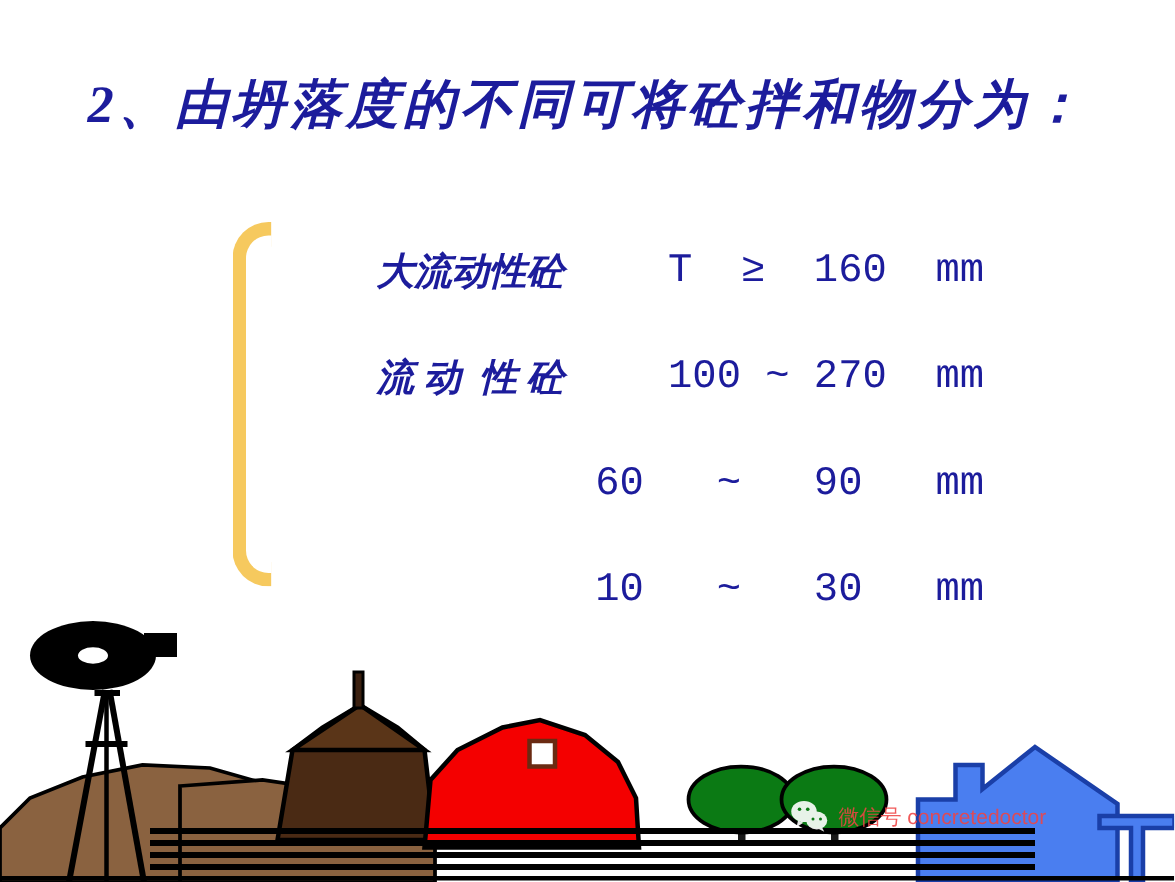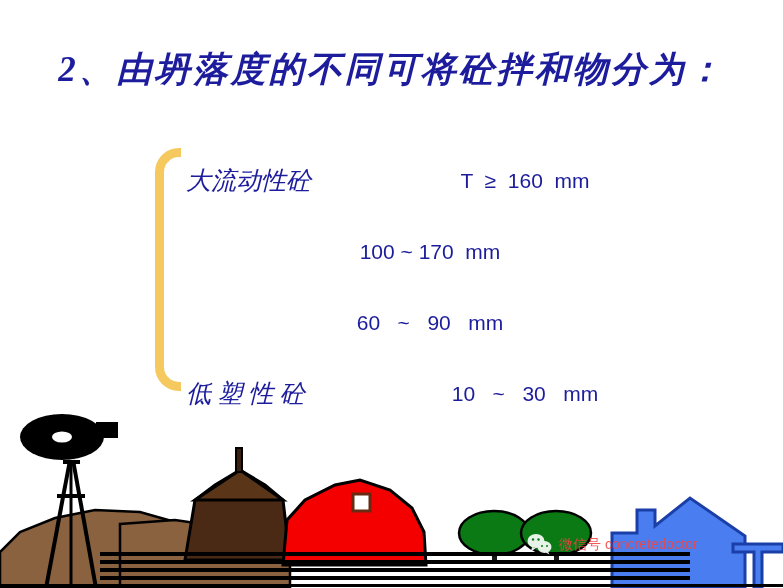--- a/index.html
+++ b/index.html
@@ -58,30 +58,31 @@
     height: 71px;
     display: flex;
     align-items: center;
     color: #1c1c9c;
   }
   .row .name {
     width: 190px;
     flex: 0 0 190px;
     font-family: "Liberation Serif", serif;
     font-size: 25px;
-    font-weight: normal;
+    font-weight: bold;
     font-style: italic;
     white-space: pre;
+    text-align: right;
   }
   .row .value {
     flex: 1 1 auto;
-    font-family: Liberation Sans, sans-serif;
-    font-size: 21px;
+    font-family: Liberation Mono, monospace;
+    font-size: 27px;
     white-space: pre;
-    text-align: center;
+    text-align: right;
     padding-left: 18px;
   }
 
   
   #illustration {
     position: absolute;
     left: 0;
     top: 400px;
     width: 783px;
     height: 188px;
@@ -127,29 +128,29 @@
   <div id="bracket"></div>
 
   <div id="rows">
 
     <div class="row">
       <div class="name">大流动性砼</div>
       <div class="value">T  ≥  160  mm</div>
     </div>
 
     <div class="row">
-      <div class="value">100 ~ 170  mm</div>
+      <div class="name">流 动  性 砼</div>
+      <div class="value">100 ~ 270  mm</div>
     </div>
 
     <div class="row">
       <div class="value">60   ~   90   mm</div>
     </div>
 
     <div class="row">
-      <div class="name">低 塑 性 砼</div>
       <div class="value">10   ~   30   mm</div>
     </div>
 
   </div>
 
   <div id="illustration">
     <svg viewBox="0 0 783 188" xmlns="http://www.w3.org/2000/svg">
 
       <g>
         <path d="M0 152 L20 132 L55 118 L95 110 L140 112 L175 122 L185 128 L185 188 L0 188 Z" fill="#8a6240" stroke="#000000" stroke-width="2.5"></path>

